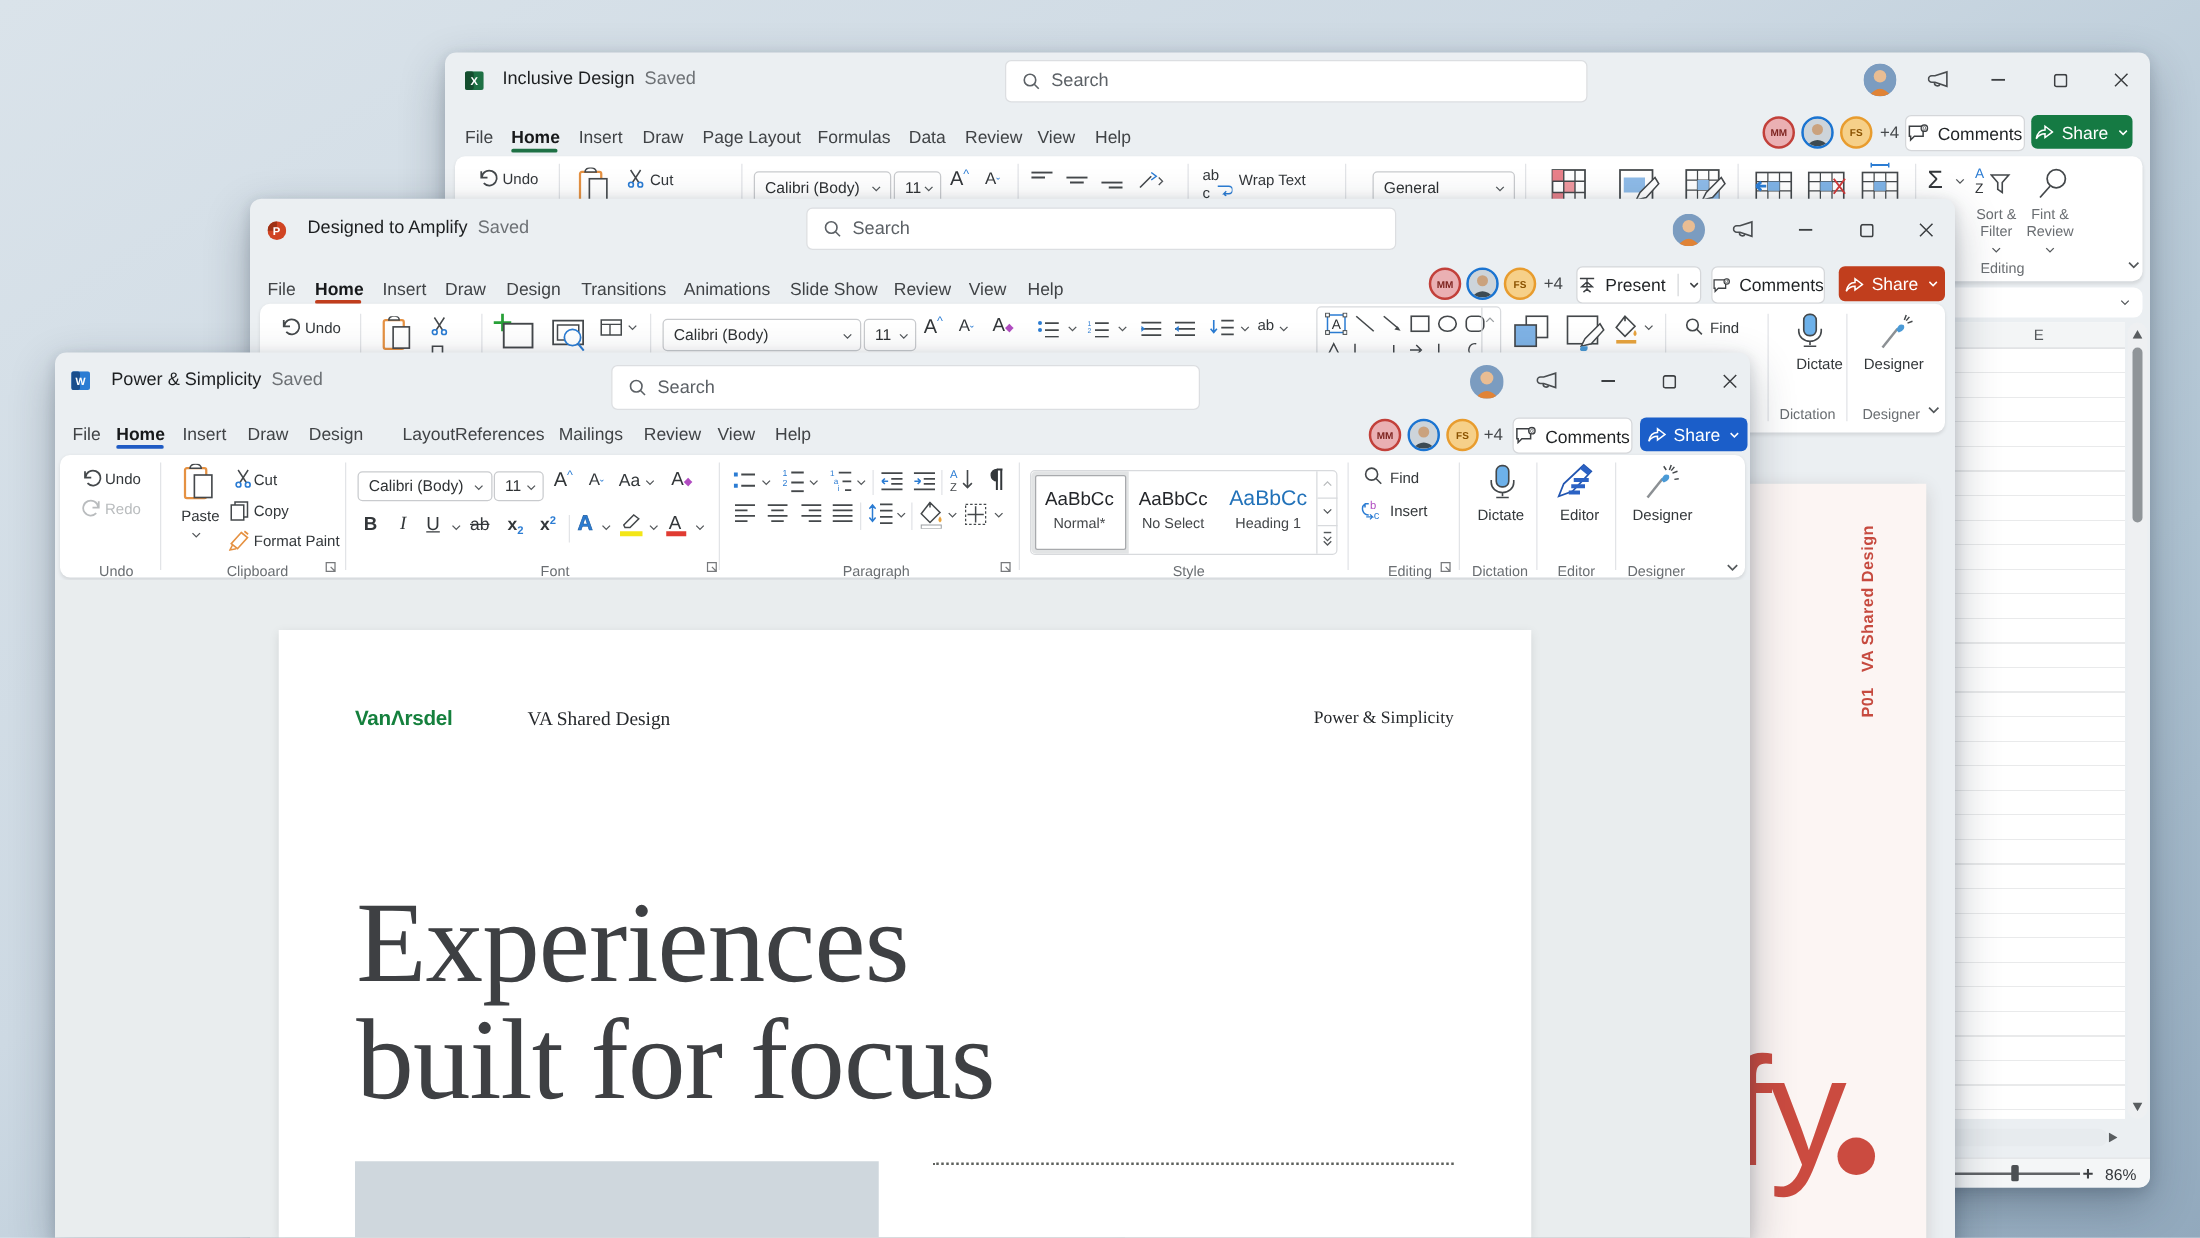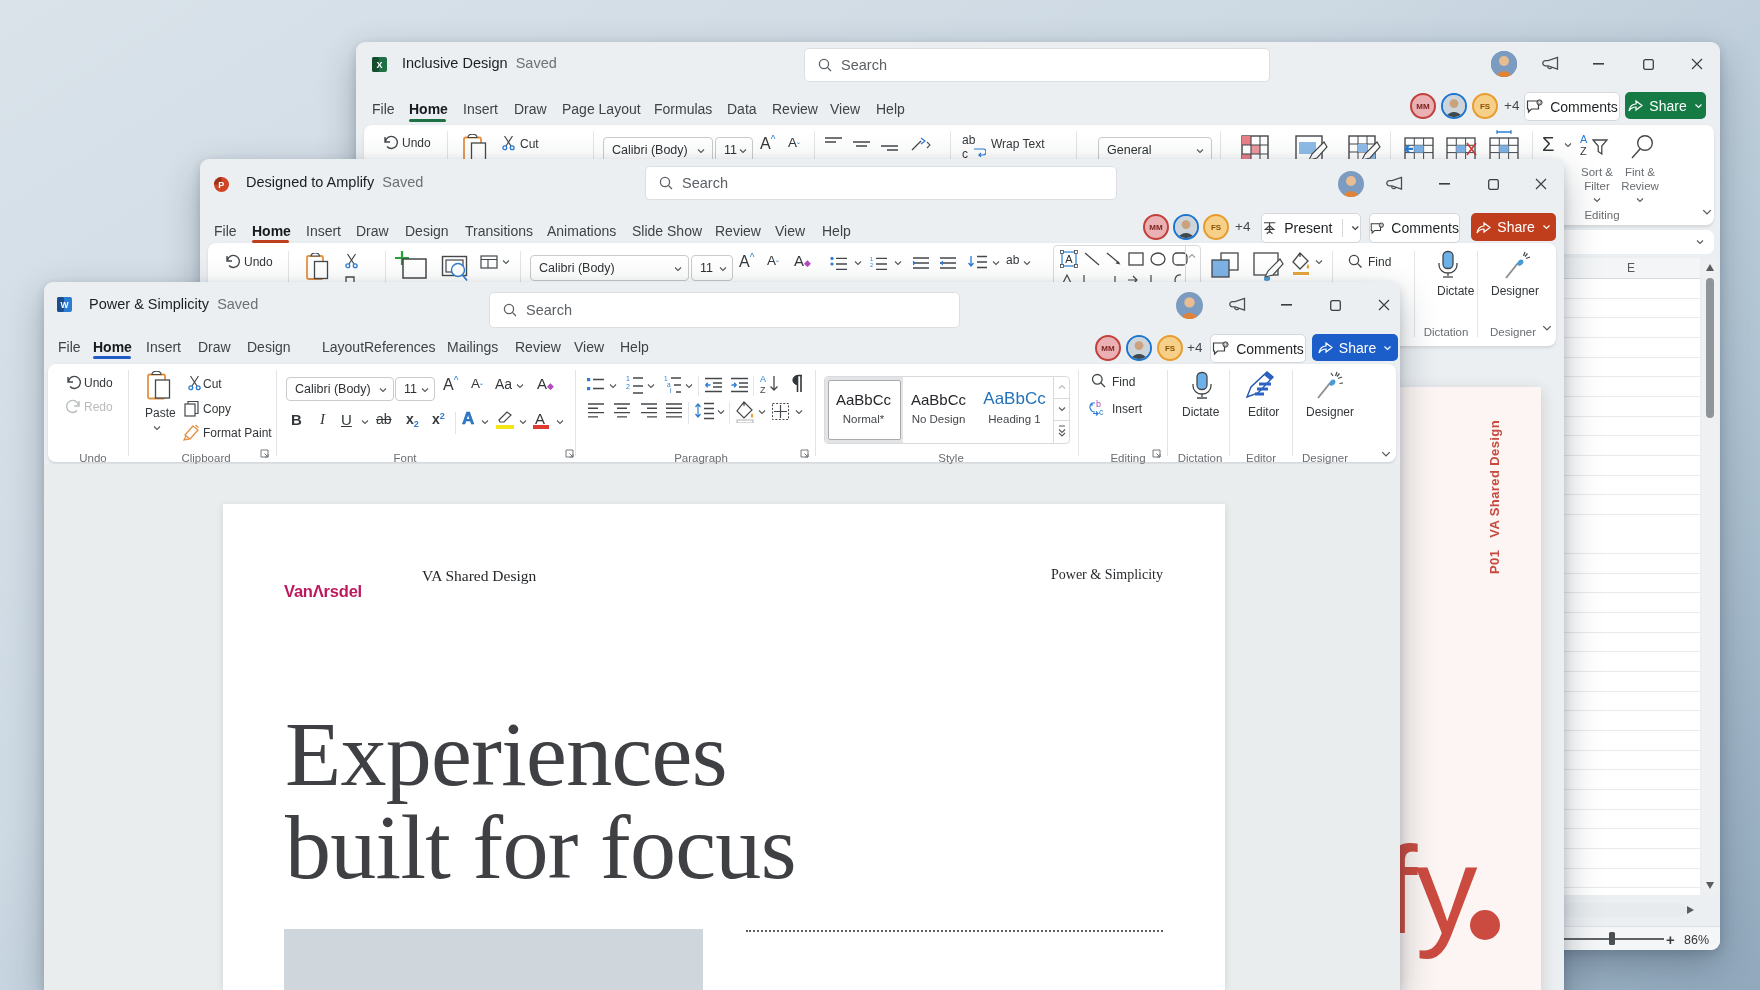--- a/index.html
+++ b/index.html
@@ -742,21 +742,21 @@
       </svg>
     <div class="abs" style="left:448px;top:61px;width:18px;height:4px;background:#f3e617;"></div>
     <svg class="chev" style="left:471px;top:54px;" viewBox="0 0 8 8">
         <path d="M1 2.5 L4 5.5 L7 2.5" fill="none" stroke="#55595c" stroke-width="1.1"></path>
       </svg>
     <div class="rtext" style="left:487px;top:46px;font-size:15px;">A</div>
     <div class="abs" style="left:485px;top:61px;width:16px;height:4px;background:#e03b32;"></div>
     <svg class="chev" style="left:508px;top:54px;" viewBox="0 0 8 8">
         <path d="M1 2.5 L4 5.5 L7 2.5" fill="none" stroke="#55595c" stroke-width="1.1"></path>
       </svg>
-    <div class="glabel" style="left:357px;top:88px;">Font</div>
+    <div class="glabel" style="left:396px;top:88px;">Font</div>
     <svg class="ricon" style="left:517px;top:85px;" width="9" height="9" viewBox="0 0 9 9">
         <path d="M1 1 h7 v7 h-7 Z M8 8 L4.5 4.5 M8 5 v3 h-3" fill="none" stroke="#77797c" stroke-width="1"></path>
       </svg>
     <div class="rsep" style="left:527px;top:6px;height:86px;"></div>
 
     <svg class="ricon" style="left:539px;top:13px;" width="18" height="15" viewBox="0 0 18 15">
         <rect x="0" y="1" width="3.2" height="3.2" fill="#2b7cd3"></rect>
         <rect x="0" y="10" width="3.2" height="3.2" fill="#2b7cd3"></rect>
         <path d="M6 2.6 h11 M6 11.6 h11" stroke="#44484b" stroke-width="1.5"></path>
       </svg>
@@ -841,21 +841,21 @@
         <path d="M1 1 h7 v7 h-7 Z M8 8 L4.5 4.5 M8 5 v3 h-3" fill="none" stroke="#77797c" stroke-width="1"></path>
       </svg>
     <div class="rsep" style="left:767px;top:6px;height:86px;"></div>
 
     <div class="abs" style="left:776px;top:12px;width:244px;height:66px;border:1px solid #d8dadd;border-radius:4px;background:#fff;">
       <div class="abs" style="left:0;top:0;width:78px;height:66px;background:#e2e4e5;border-radius:4px 0 0 4px;"></div>
       <div class="abs" style="left:3px;top:3px;width:71px;height:58px;background:#fff;border:1px solid #a8aaad;border-radius:2px;"></div>
       <div class="abs" style="left:3px;top:14px;width:71px;text-align:center;font-size:15px;color:#24262a;">AaBbCc</div>
       <div class="abs" style="left:3px;top:36px;width:71px;text-align:center;font-size:11.5px;color:#44474a;">Normal*</div>
       <div class="abs" style="left:78px;top:14px;width:71px;text-align:center;font-size:15px;color:#24262a;">AaBbCc</div>
-      <div class="abs" style="left:78px;top:36px;width:71px;text-align:center;font-size:11.5px;color:#44474a;">No Design</div>
+      <div class="abs" style="left:78px;top:36px;width:71px;text-align:center;font-size:11.5px;color:#44474a;">No Select</div>
       <div class="abs" style="left:152px;top:12px;width:75px;text-align:center;font-size:17px;color:#2272b9;">AaBbCc</div>
       <div class="abs" style="left:152px;top:36px;width:75px;text-align:center;font-size:11.5px;color:#44474a;">Heading 1</div>
       <div class="abs" style="left:228px;top:0;width:16px;height:66px;border-left:1px solid #d8dadd;">
         <svg class="chev" style="left:4px;top:6px;" viewBox="0 0 8 8">
             <path d="M1 5.5 L4 2.5 L7 5.5" fill="none" stroke="#b9bcbe" stroke-width="1.1"></path>
           </svg>
         <div class="abs" style="left:0;top:21px;width:16px;height:1px;background:#d8dadd;"></div>
         <svg class="chev" style="left:4px;top:28px;" viewBox="0 0 8 8">
             <path d="M1 2.5 L4 5.5 L7 2.5" fill="none" stroke="#55595c" stroke-width="1.1"></path>
           </svg>
@@ -912,20 +912,20 @@
     </svg>
     <div class="rtext" style="left:1258px;top:41px;">Designer</div>
     <div class="glabel" style="left:1277px;top:88px;">Designer</div>
     <svg class="chev" style="left:1332px;top:85px;width:12px;height:10px;" viewBox="0 0 8 8">
         <path d="M1 2.5 L4 5.5 L7 2.5" fill="none" stroke="#55595c" stroke-width="1.1"></path>
       </svg>
   </div>
 
   <div class="abs" style="left:0;top:182px;width:1356px;height:526px;background:#e9edee;"></div>
   <div class="abs" style="left:179px;top:222px;width:1002px;height:486px;background:#fff;box-shadow:0 2px 8px rgba(0,0,0,.10);">
-    <div class="abs" style="left:61px;top:62px;font-size:16.5px;font-weight:bold;letter-spacing:-.2px;color:#be185d;margin-top:16px;">VanΛrsdel</div>
+    <div class="abs" style="left:61px;top:62px;font-size:16.5px;font-weight:bold;letter-spacing:-.2px;color:#15803d;">VanΛrsdel</div>
     <div class="abs" style="left:199px;top:63px;font-family:'Liberation Serif',serif;font-size:15.5px;color:#26292c;">VA Shared Design</div>
     <div class="abs" style="left:740px;top:63px;width:200px;text-align:right;font-family:'Liberation Serif',serif;font-size:14px;color:#26292c;white-space:nowrap;">Power &amp; Simplicity</div>
     <div class="abs" style="left:62px;top:204px;font-family:'Liberation Serif',serif;font-size:92px;line-height:93px;color:#3e4043;letter-spacing:-0.7px;">Experiences<br>built for focus</div>
     <div class="abs" style="left:61px;top:425px;width:419px;height:61px;background:#cfd7dd;"></div>
     <div class="abs" style="left:523px;top:426px;width:417px;border-top:2px dotted #5e605d;"></div>
   </div>
 </div>
 
 </body></html>

